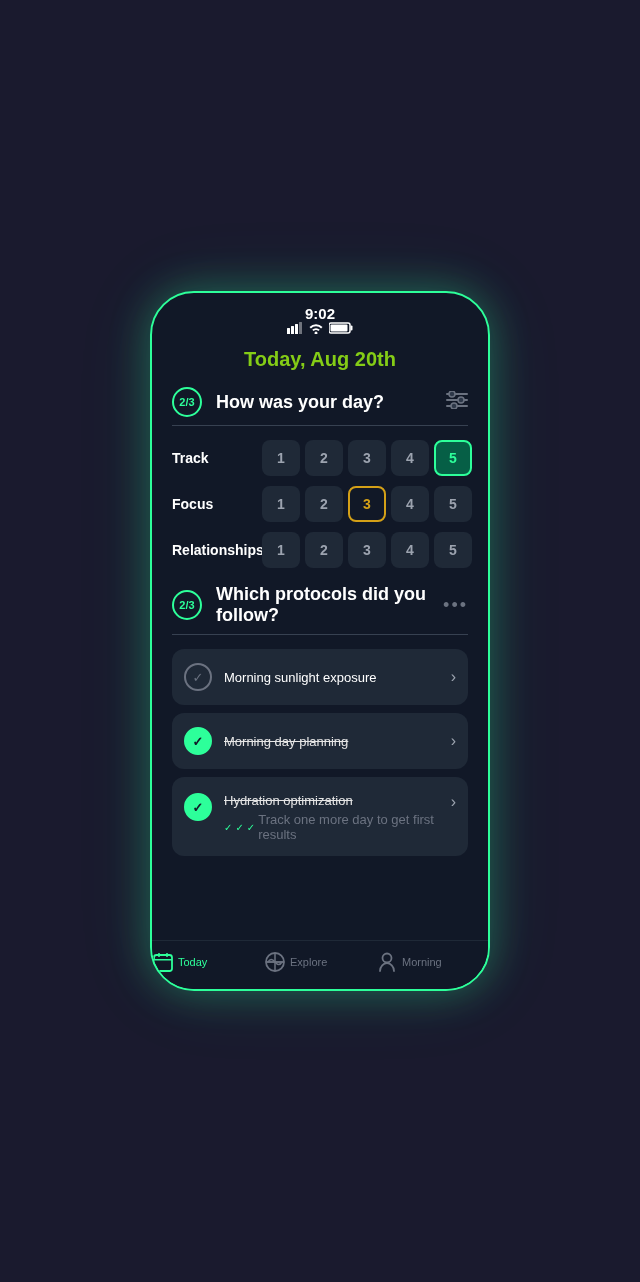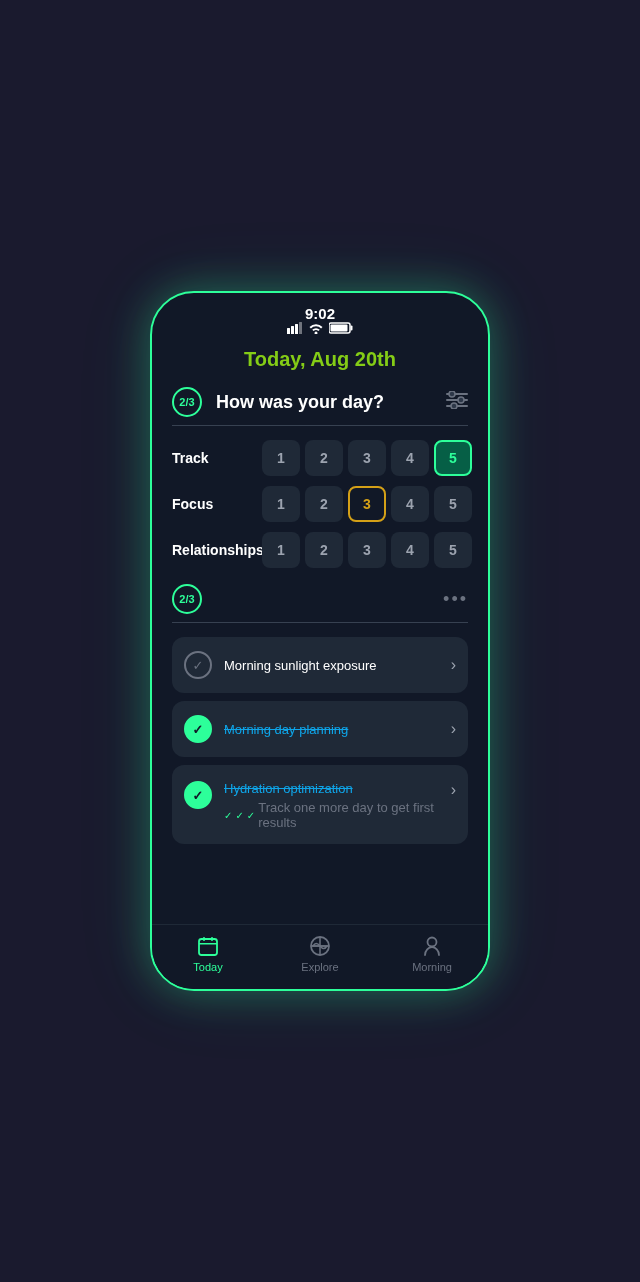--- a/index.html
+++ b/index.html
@@ -218,21 +218,21 @@
     }
 
     .protocol-name {
       color: #ffffff;
       font-size: 13px;
       font-weight: 500;
     }
 
     .protocol-name.strikethrough {
       text-decoration: line-through;
-      color: #0ea5e9;
+      color: #e5e5e5;
     }
 
     .protocol-sub {
       display: flex;
       align-items: center;
       gap: 3px;
       margin-top: 3px;
     }
 
     .protocol-sub-text {
@@ -258,21 +258,20 @@
       justify-content: space-around;
       align-items: center;
       padding: 10px 0 16px;
       border-top: 1px solid #1f2937;
       background: #111827;
       flex-shrink: 0;
     }
 
     .nav-item {
       display: flex;
-      flex-direction: column;
       align-items: center;
       gap: 4px;
       cursor: pointer;
       flex: 1;
     }
 
     .nav-label {
       font-size: 11px;
       font-weight: 500;
     }
@@ -367,20 +366,21 @@
           <button class="rating-btn">4</button>
           <button class="rating-btn">5</button>
         </div>
       </div>
     </div>
 
     <div class="protocols-section">
       <div class="section-header">
         <div class="section-header-left">
           <div class="badge">2/3</div>
+          <span class="section-title">Which protocols did you follow?</span>
         </div>
         <span class="dots-icon">•••</span>
       </div>
       <div class="divider"></div>
 
       <div class="protocol-item">
         <div class="check-circle unchecked">
           <span class="check-mark-gray">✓</span>
         </div>
         <div class="protocol-content">

